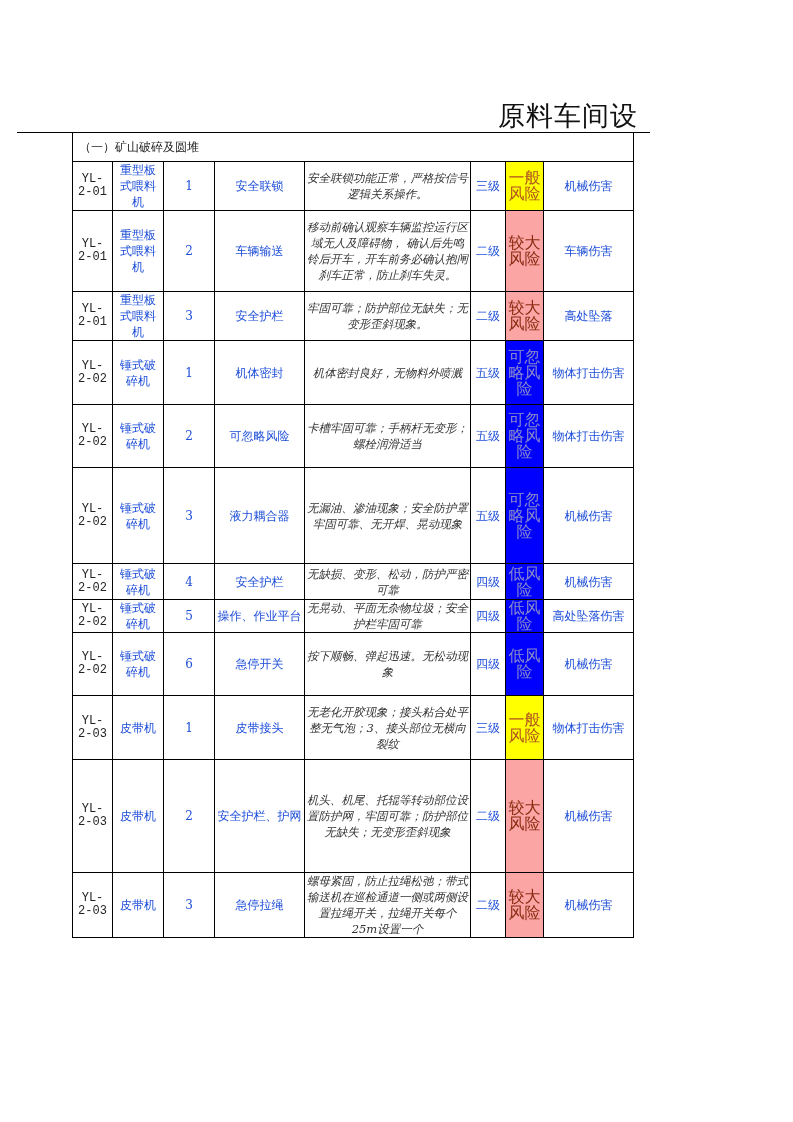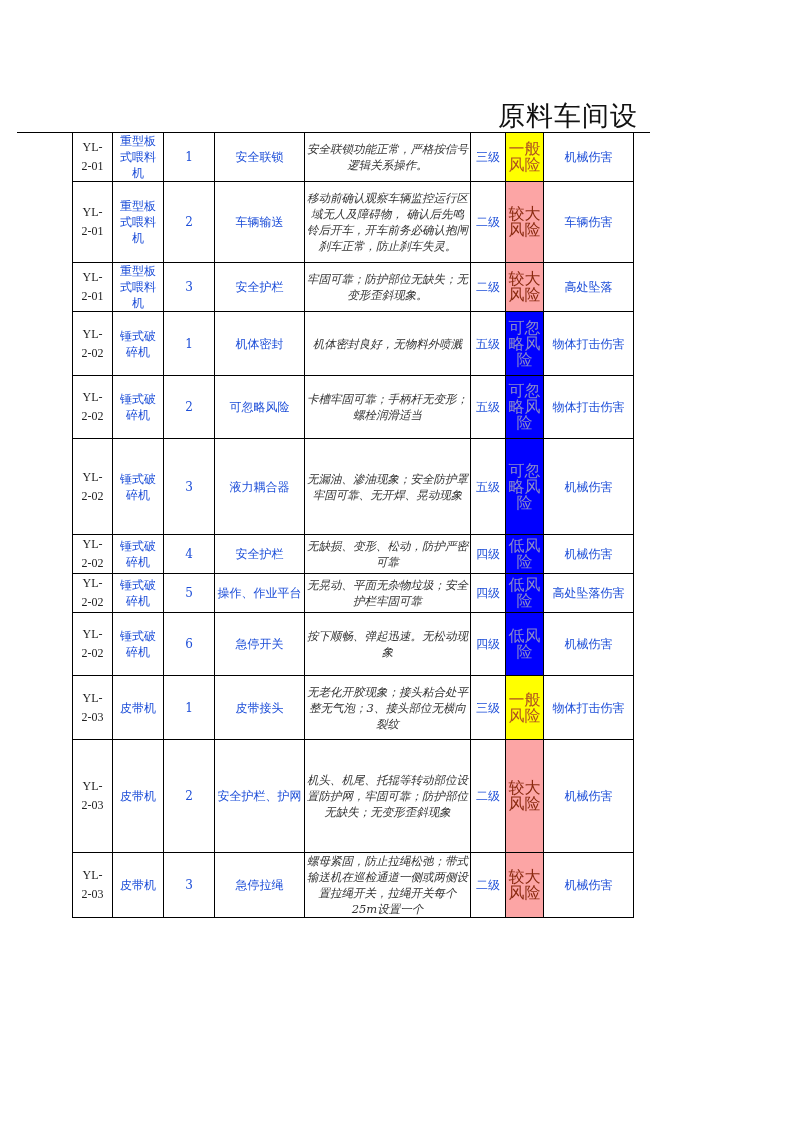--- a/index.html
+++ b/index.html
@@ -6,21 +6,21 @@
     body { width: 793px; height: 1122px; position: relative; overflow: hidden;
            font-family: "DejaVu Serif", "Liberation Serif", serif; color: #222; }
     .title-wrap { position: absolute; left: 17px; top: 96px; width: 633px; height: 36px; overflow: hidden; border-bottom: 1.5px solid #000; }
     .title { position: absolute; left: 481px; top: 2px; font-size: 27px; white-space: nowrap;
              font-family: "DejaVu Sans", "Liberation Sans", sans-serif; color: #111; letter-spacing: 1px; }
     table { position: absolute; left: 72px; top: 132px; border-collapse: collapse; table-layout: fixed; width: 561px; }
     td { border: 1px solid #000; padding: 0 2px; text-align: center; vertical-align: middle;
          font-size: 12px; line-height: 16px; overflow: hidden; }
     .section td { text-align: left; font-family: "DejaVu Sans", "Liberation Sans", sans-serif; font-size: 12px; padding-left: 6px; }
     .head td { font-family: "DejaVu Sans", "Liberation Sans", sans-serif; font-size: 12.5px; line-height: 16px; }
-    .code { font-family: Liberation Serif, serif; font-size: 12px; line-height: 19px; color: #222; }
+    .code { font-family: Liberation Mono, monospace; font-size: 12px; line-height: 13px; color: #222; }
     .light { color: #1d4ed8; }
     .std { font-size: 11.5px; line-height: 16px; color: #333; font-style: italic; }
     .risk { font-size: 16px; line-height: 16px; padding: 0; }
     .risk-yellow { background: #FFFF00; color: #b05020; }
     .risk-orange { background: #fca5a5; color: #8a2a10; }
     .risk-blue { background: #0000FF; color: #8a8ac8; }
   </style>
 </head>
 <body>
 
@@ -33,20 +33,23 @@
     <col style="width:40px">
       <col style="width:51px">
       <col style="width:51px">
       <col style="width:90px">
     <col style="width:166px">
       <col style="width:35px">
       <col style="width:38px">
       <col style="width:90px">
   </colgroup>
   <tbody id="tbody">
+    <tr class="section" style="height:29px">
+      <td colspan="8">（一）矿山破碎及圆堆</td>
+    </tr>
   <tr style="height: 44px;">
         <td class="code">YL-<br>2-01</td>
         <td class="light">重型板式喂料机</td>
         <td class="light">1</td>
         <td class="light">安全联锁</td>
         <td class="std">安全联锁功能正常，严格按信号逻辑关系操作。</td>
         <td class="light">三级</td>
         <td class="risk risk-yellow">一般风险</td>
         <td class="light">机械伤害</td>
       </tr>

